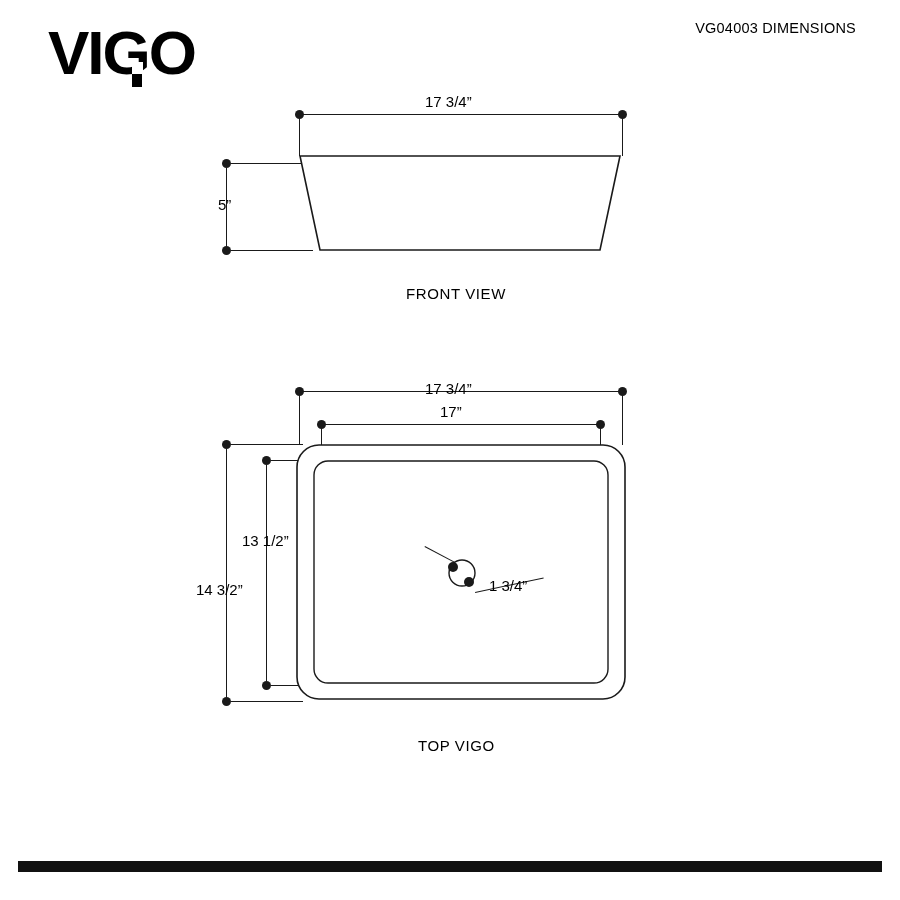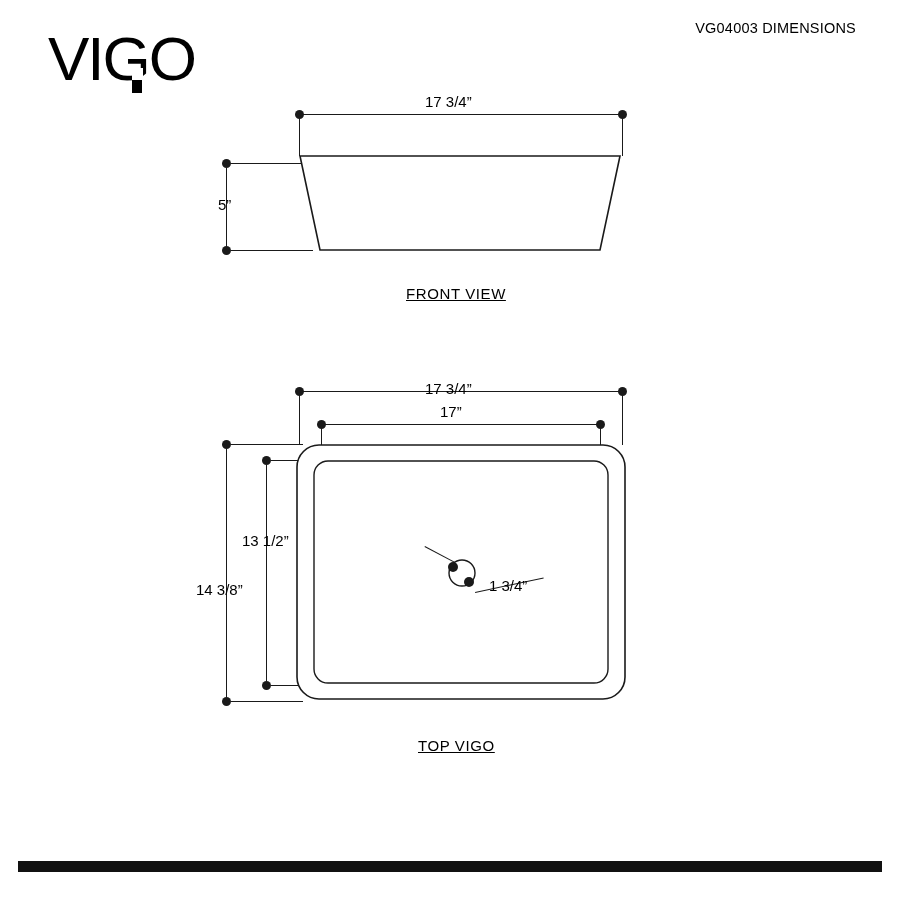--- a/index.html
+++ b/index.html
@@ -18,23 +18,23 @@
   .page {
     position: absolute;
     left: 0; top: 0;
     width: 900px; height: 900px;
   }
 
   
   .logo {
     position: absolute;
     left: 48px;
-    top: 28px;
+    top: 22px;
     font-family: "Liberation Sans", sans-serif;
-    font-weight: normal;
+    font-weight: bold;
     font-size: 62px;
     letter-spacing: -2px;
     line-height: 62px;
     color: #000;
     user-select: none;
   }
   .logo .dot {
     position: absolute;
     left: 84px;
     top: 52px;
@@ -82,21 +82,20 @@
   .dim-label {
     position: absolute;
     font-size: 15px;
     white-space: nowrap;
   }
   .view-caption {
     position: absolute;
     font-size: 15px;
     letter-spacing: 0.6px;
     white-space: nowrap;
-    text-decoration: underline;
   }
 
   
   .front-shape {
     position: absolute;
     left: 295px;
     top: 150px;
     width: 330px;
     height: 106px;
   }
@@ -194,21 +193,21 @@
   <div class="dot-marker" style="left:596px; top:420px;"></div>
   <div class="vline" style="left:321px; top:428px; height:36px;"></div>
   <div class="vline" style="left:600px; top:428px; height:36px;"></div>
   <div class="dim-label" style="left:440px; top:403px;">17”</div>
 
   <div class="dot-marker" style="left:222px; top:440px;"></div>
   <div class="dot-marker" style="left:222px; top:697px;"></div>
   <div class="vline" style="left:226px; top:449px; height:248px;"></div>
   <div class="hline" style="left:231px; top:444px; width:72px;"></div>
   <div class="hline" style="left:231px; top:701px; width:72px;"></div>
-  <div class="dim-label" style="left:196px; top:581px;">14 3/8”</div>
+  <div class="dim-label" style="left:196px; top:581px;">14 3/2”</div>
 
   <div class="dot-marker" style="left:262px; top:456px;"></div>
   <div class="dot-marker" style="left:262px; top:681px;"></div>
   <div class="vline" style="left:266px; top:465px; height:216px;"></div>
   <div class="hline" style="left:271px; top:460px; width:46px;"></div>
   <div class="hline" style="left:271px; top:685px; width:46px;"></div>
   <div class="dim-label" style="left:234px; top:532px;margin-left:8px;">13 1/2”</div>
 
   <div class="top-shape">
     <svg width="336" height="262" viewBox="0 0 336 262">

